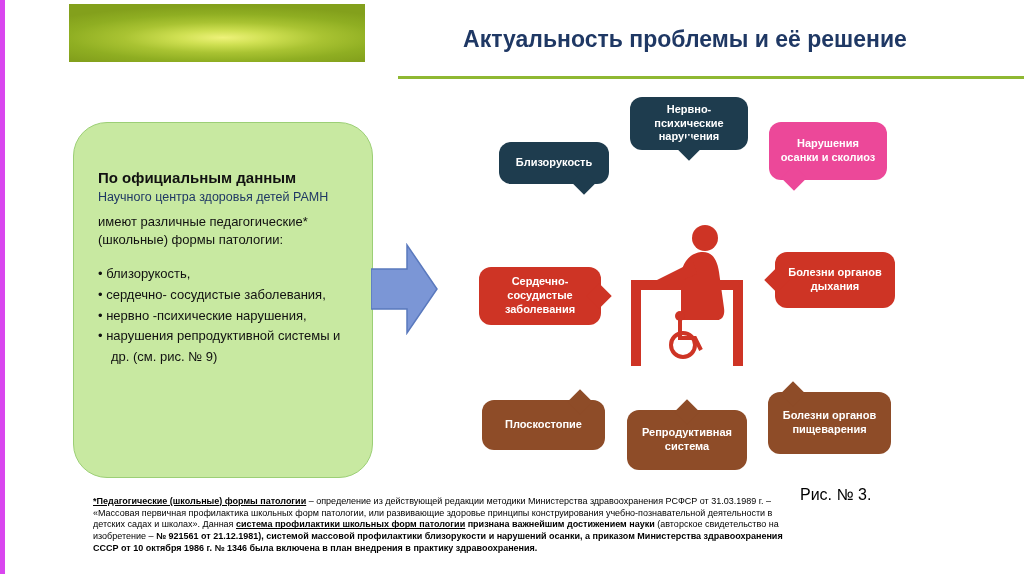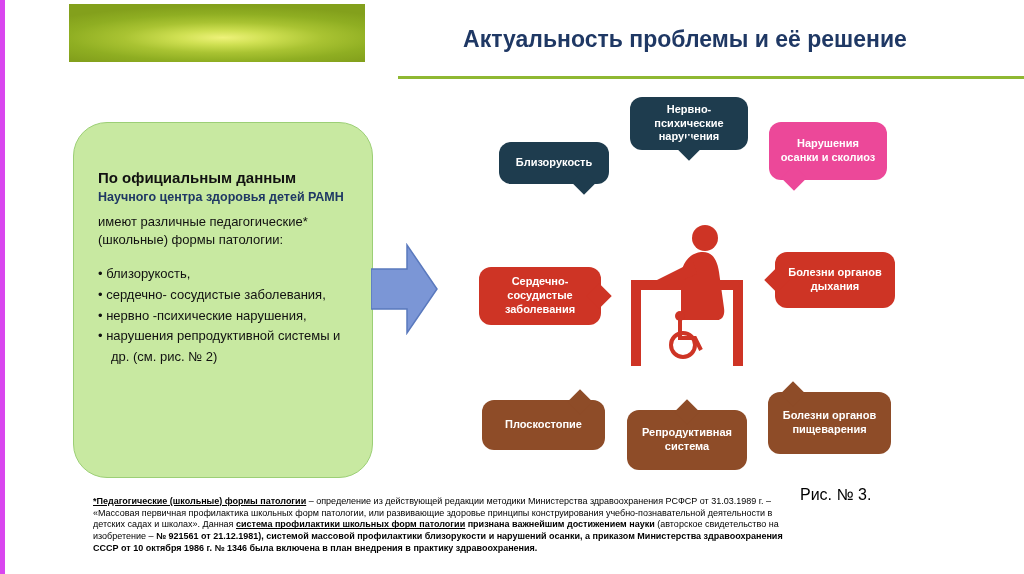--- a/index.html
+++ b/index.html
@@ -19,21 +19,21 @@
     background:#83a01c radial-gradient(ellipse 70% 55% at 52% 58%, #eef27a 0%, #cfe052 22%, #a9c332 48%, #8fae22 75%, #83a01c 100%);}
 
   .slide-title{position:absolute;left:400px;top:26px;width:560px;text-align:center;
     font-size:23px;font-weight:bold;color:var(--title-navy);}
   .title-rule{position:absolute;left:393px;top:76px;right:0;height:3px;background:var(--green-line);}
 
   .info-box{position:absolute;left:68px;top:122px;width:300px;height:356px;
     background:var(--green-box);border:1px solid #9ccf76;border-radius:34px;
     padding:46px 20px 0 24px;color:#111;}
   .ib-h1{font-size:15px;font-weight:bold;margin:0 0 4px;}
-  .ib-h2{font-size:12.5px;font-weight:bold;color:var(--title-navy);margin:0 0 9px;}
+  .ib-h2{font-size:12.5px;font-weight:normal;color:var(--title-navy);margin:0 0 9px;}
   .ib-stat{font-size:12.5px;margin:0 0 6px;}
   .ib-stat .prefix{text-decoration:underline;}
   .ib-stat .value{color:var(--accent-red);font-weight:bold;font-size:17px;}
   .ib-stat .suffix{font-weight:bold;}
   .ib-desc{font-size:13px;margin:0 0 16px;line-height:1.35;}
   .ib-bullets{list-style:none;margin:0;padding:0;font-size:13px;line-height:1.6;}
   .ib-bullets li{padding-left:13px;text-indent:-13px;}
   .ib-bullets li::before{content:"• ";}
 
   .arrow{position:absolute;left:366px;top:243px;}
@@ -79,21 +79,21 @@
   <div class="title-rule"></div>
 
   <div class="info-box">
     <p class="ib-h1">По официальным  данным</p>
     <p class="ib-h2">Научного центра здоровья детей РАМН</p>
     <p class="ib-desc">имеют различные педагогические* (школьные) формы патологии:</p>
     <ul class="ib-bullets">
       <li>близорукость,</li>
       <li>сердечно- сосудистые заболевания,</li>
       <li>нервно -психические нарушения,</li>
-      <li>нарушения репродуктивной системы и др. (см. рис. № 2)</li>
+      <li>нарушения репродуктивной системы и др. (см. рис. № 9)</li>
     </ul>
   </div>
 
   <div class="arrow">
     <svg width="68" height="92" viewBox="0 0 68 92">
       <polygon points="0,26 36,26 36,2 66,46 36,90 36,66 0,66" fill="var(--arrow-blue)" stroke="#5a79bd" stroke-width="1.5"></polygon>
     </svg>
   </div>
 
   <div class="diagram">

